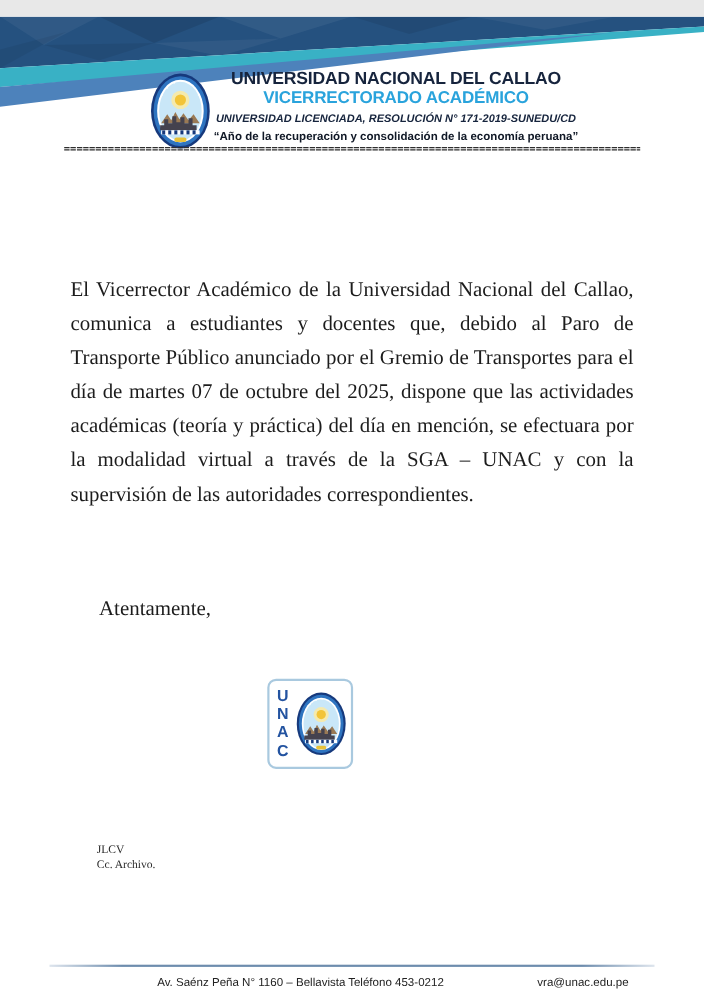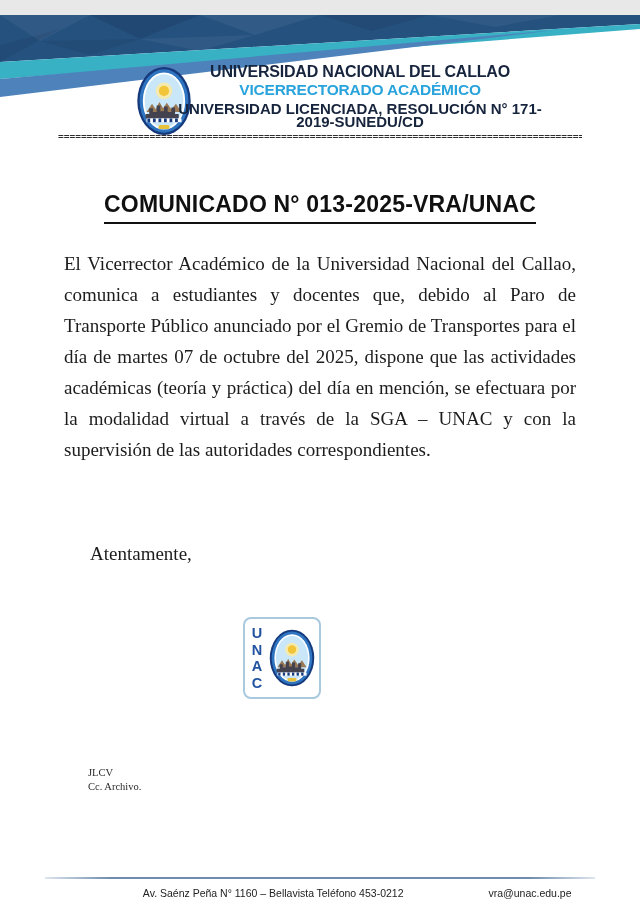--- a/index.html
+++ b/index.html
@@ -8,21 +8,21 @@
     background:#ffffff;overflow:hidden;
     font-family:"Liberation Sans",sans-serif;
   }
   
   .banner{position:absolute;top:0;left:0;display:block;}
   .logo{position:absolute;top:51px;left:134px;width:60px;height:70px;}
   .logo svg{display:block;width:100%;height:100%;}
   .hdrtext{position:absolute;top:48px;left:170px;width:380px;text-align:center;}
   .hl1{font-size:16px;font-weight:bold;letter-spacing:-0.2px;color:var(--text_dark,#16243d);line-height:18px;}
   .hl2{font-size:15.5px;font-weight:bold;letter-spacing:-0.2px;color:var(--office_blue,#29a3dc);line-height:18px;}
-  .hl3{font-size:15px;font-weight:bold;color:var(--text_dark,#16243d);line-height:13px;margin-top:3px;}
+  .hl3{font-size:10px;font-weight:bold;color:var(--text_dark,#16243d);line-height:13px;margin-top:3px;font-style:italic;}
   .hl4{font-size:10.5px;font-weight:bold;color:#101826;line-height:13px;margin-top:3px;}
   .sep{
     position:absolute;top:114px;left:58px;width:524px;height:13px;overflow:hidden;
     font-family:"DejaVu Sans Mono",monospace;font-size:9.5px;font-weight:bold;
     letter-spacing:0;color:#2e2e2e;white-space:nowrap;line-height:13px;
   }
   
   .title-wrap{position:absolute;top:176px;left:0;width:640px;text-align:center;}
   .title{
     display:inline-block;font-size:23px;font-weight:bold;letter-spacing:0.2px;
@@ -127,27 +127,25 @@
   <div class="logo">
     <svg viewBox="0 0 60 76">
         <use href="#unac-seal"></use>
       </svg>
   </div>
 
   <div class="hdrtext">
     <div class="hl1">UNIVERSIDAD NACIONAL DEL CALLAO</div>
     <div class="hl2">VICERRECTORADO ACADÉMICO</div>
     <div class="hl3">UNIVERSIDAD LICENCIADA, RESOLUCIÓN N° 171-2019-SUNEDU/CD</div>
+    <div class="hl4">“Año de la recuperación y consolidación de la economía peruana”</div>
   </div>
 
   <div class="sep">============================================================================================================================================</div>
 
-  <div class="title-wrap">
-    <span class="title">COMUNICADO N° 013-2025-VRA/UNAC</span>
-  </div>
 
   <div class="body-par">El Vicerrector Académico de la Universidad Nacional del Callao, comunica a estudiantes y docentes que, debido al Paro de Transporte Público anunciado por el Gremio de Transportes para el día de martes 07 de octubre del 2025, dispone que las actividades académicas (teoría y práctica) del día en mención, se efectuara por la modalidad virtual a través de la SGA – UNAC y con la supervisión de las autoridades correspondientes.</div>
 
   <div class="closing">Atentamente,</div>
 
   <div class="stamp">
     <div class="stamp-letters">
       <span>U</span>
       <span>N</span>
       <span>A</span>

